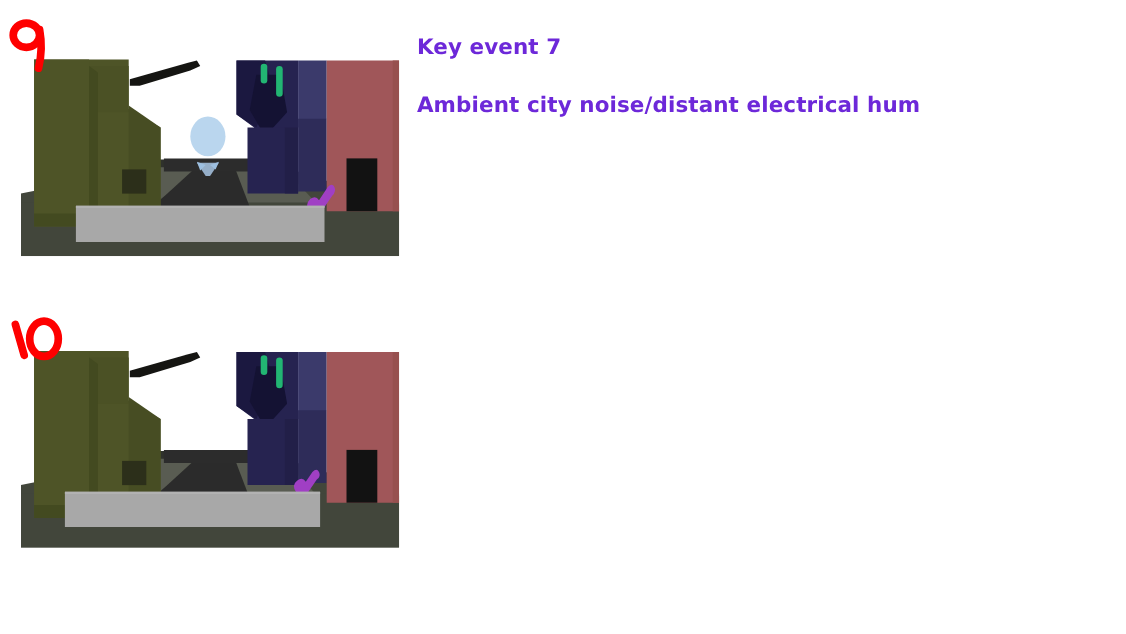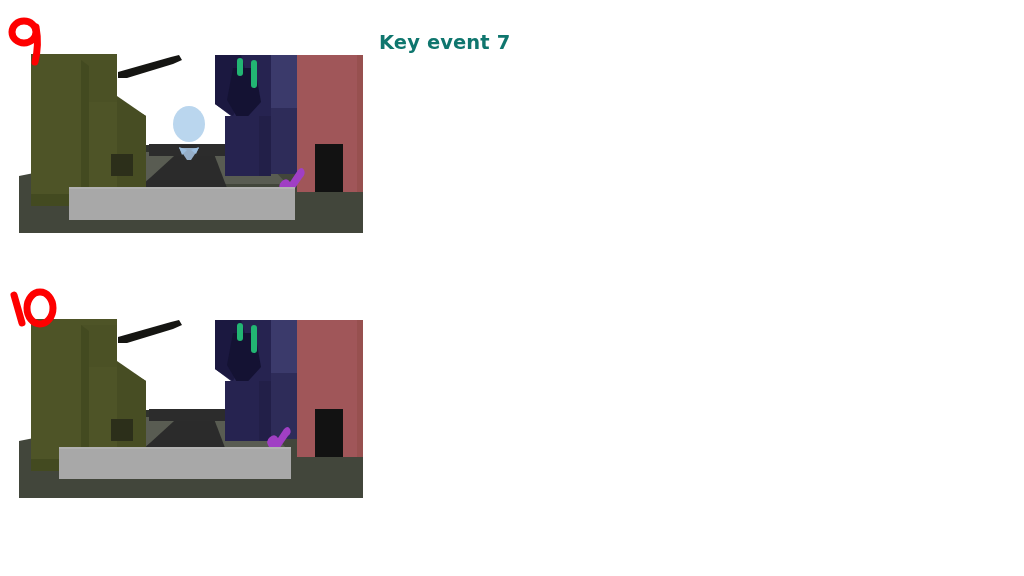--- a/index.html
+++ b/index.html
@@ -65,21 +65,21 @@
 
   
   .caption {
     position: absolute;
     left: 379px;
     width: 600px;
     font-size: 19.5px;
     line-height: 26.5px;
     font-weight: 600;
     letter-spacing: 0.1px;
-    color: #0f766e;
+    color: #6d28d9;
   }
   #caption-1 { top: 30px; }
 
   .caption .block { margin: 0; }
   .caption .gap { height: 26px; }
   .caption .line { display: block; white-space: pre; }
 </style>
 </head>
 <body>
 
@@ -142,20 +142,23 @@
           <polygon points="50,163 276,163 276,165 50,165" fill="#b2b2b2"></polygon>
         </svg>
       </div>
     </div>
 
     <div class="caption" id="caption-1">
       <div class="block">
         <span class="line">Key event 7</span>
       </div>
       <div class="gap"></div>
+      <div class="block">
+        <span class="line">Ambient city noise/distant electrical hum</span>
+      </div>
     </div>
   </div>
 
   <div class="panel-row" id="row-2">
 
     <div class="scene-frame" id="scene-2">
       <div class="scene">
         <svg viewBox="0 0 344 209" xmlns="http://www.w3.org/2000/svg">
           <rect x="0" y="0" width="344" height="209" fill="#ffffff"></rect>
           <polygon points="0,152 120,128 240,128 344,162 344,209 0,209" fill="#42463b"></polygon>

